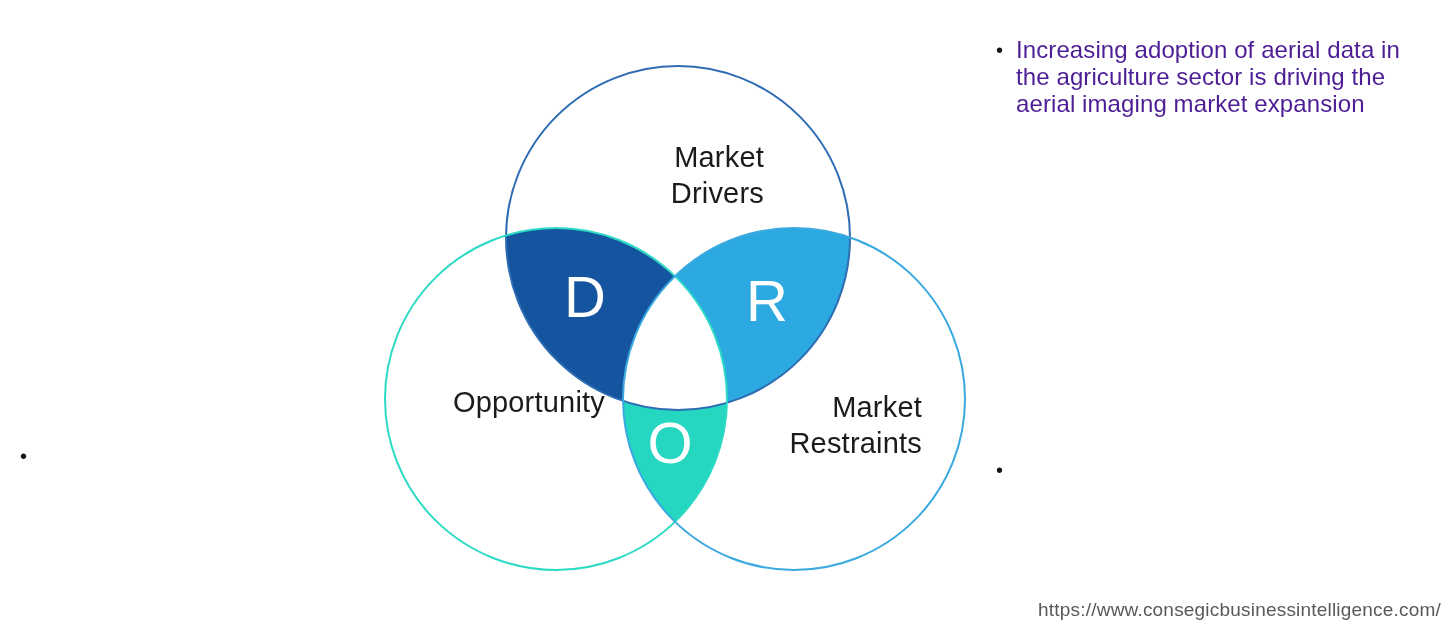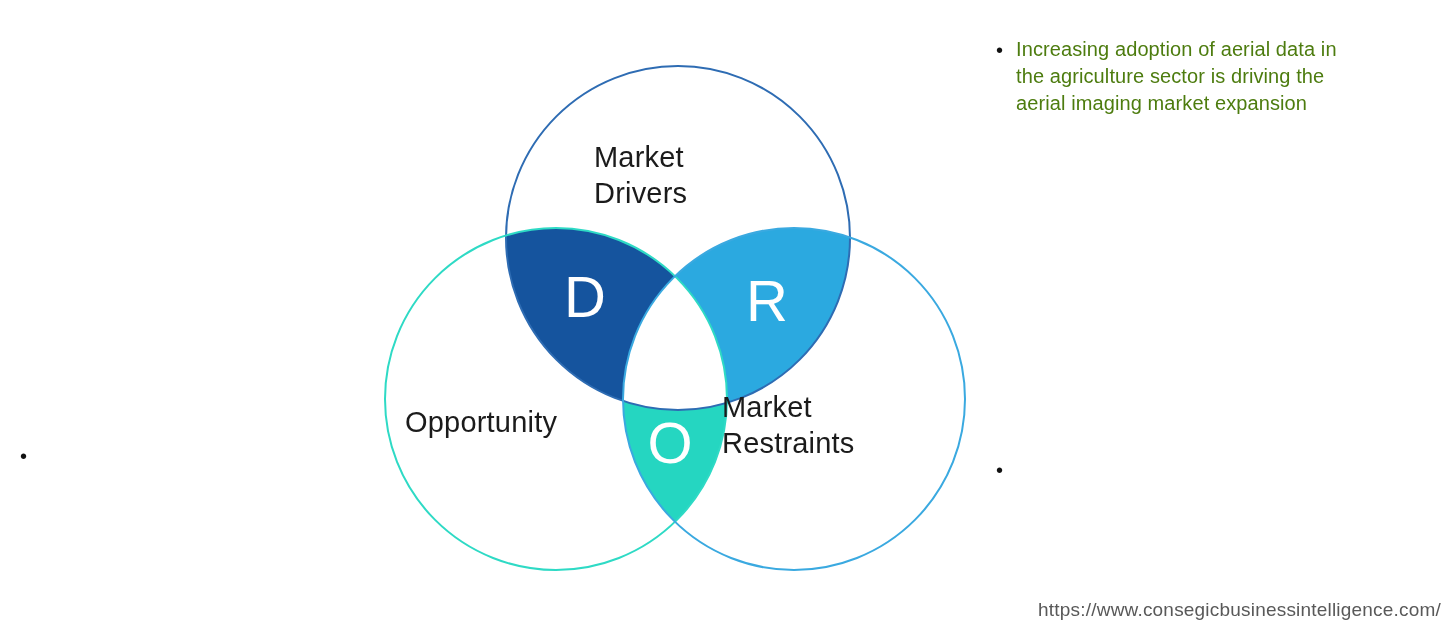--- a/index.html
+++ b/index.html
@@ -12,21 +12,21 @@
   }
   .slide { position: absolute; inset: 0; width: 1453px; height: 643px; }
   svg.venn { position: absolute; left: 0; top: 0; }
 
   .abs { position: absolute; }
 
   .circle-label {
     color: #1b1b1b;
     font-size: 29px;
     line-height: 36px;
-    text-align: left;
+    text-align: right;
     white-space: pre-line;
     letter-spacing: 0.2px;
   }
   .lens-letter {
     color: #ffffff;
     font-size: 58px;
     line-height: 1;
     text-align: center;
   }
 
@@ -36,24 +36,24 @@
     gap: 13px;
   }
   .bullet .marker {
     font-size: 20px;
     line-height: 27px;
     color: #111111;
     flex: 0 0 auto;
     padding-top: 1px;
   }
   .bullet .bullet-text {
-    font-size: 20px;
+    font-size: 24px;
     line-height: 27px;
     font-weight: 500;
-    color: #4d7c0f;
+    color: #4c1d95;
     white-space: pre-line;
     letter-spacing: 0.1px;
   }
 
   .source-url {
     font-size: 19px;
     color: #595959;
     letter-spacing: 0.2px;
   }
 </style>
@@ -83,21 +83,21 @@
     </g>
 
     <circle cx="678" cy="238" r="172" fill="none" stroke-width="2" stroke="#2E6CB3"></circle>
     <circle cx="556" cy="399" r="171" fill="none" stroke-width="2" stroke="#2EDAC5"></circle>
     <circle cx="794" cy="399" r="171" fill="none" stroke-width="2" stroke="#3AA9E0"></circle>
   </svg>
 
   <div class="abs circle-label" style="left:594px; top:139px; width:170px;">Market
 Drivers</div>
 
-  <div class="abs circle-label" style="left:405px; top:404px; width:200px;">Opportunity</div>
+  <div class="abs circle-label" style="left:405px; top:384px; width:200px;">Opportunity</div>
 
   <div class="abs circle-label" style="left:722px; top:389px; width:200px;">Market
 Restraints</div>
 
   <div class="abs lens-letter" style="left:545px; top:268px; width:80px;">D</div>
 
   <div class="abs lens-letter" style="left:727px; top:272px; width:80px;">R</div>
 
   <div class="abs lens-letter" style="left:630px; top:414px; width:80px;">O</div>
 

